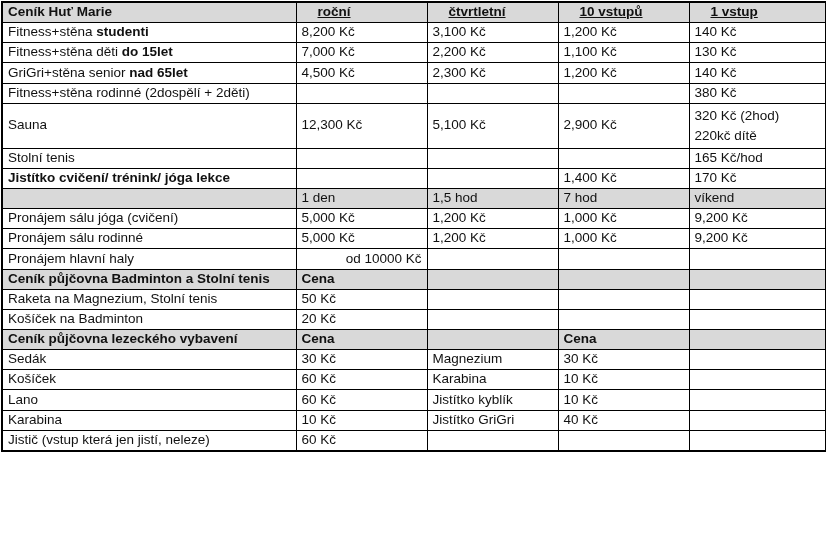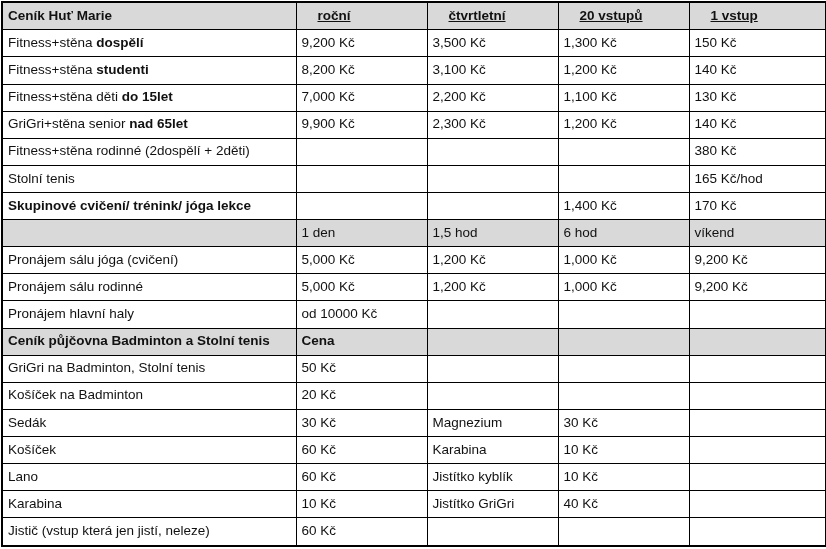--- a/index.html
+++ b/index.html
@@ -13,21 +13,21 @@
     width: 826px;
     height: 549px;
     background: #ffffff;
     padding: 1px;
     overflow: hidden;
   }
   table.price-table {
     border-collapse: collapse;
     table-layout: fixed;
     width: 824px;
-    height: 546px;
+    height: 451px;
     border: 2px solid #000000;
   }
   td {
     border: 1.5px solid #000000;
     padding: 0 5px;
     font-size: 13.5px;
     color: #111111;
     vertical-align: middle;
     white-space: nowrap;
     overflow: hidden;
@@ -50,119 +50,127 @@
       <col style="width:131px">
       <col style="width:131px">
       <col style="width:131px">
       <col style="width:137px">
     </colgroup>
     <tbody>
         <tr class="gray">
           <td><span class="b">Ceník Huť Marie</span></td>
           <td class="u"><span class="b">roční</span></td>
           <td class="u"><span class="b">čtvrtletní</span></td>
-          <td class="u"><span class="b">20 vstupů</span></td>
+          <td class="u"><span class="b">10 vstupů</span></td>
           <td class="u"><span class="b">1 vstup</span></td>
-        </tr>
-        <tr>
-          <td><span>Fitness+stěna </span><span class="b">dospělí</span></td>
-          <td>9,200 Kč</td>
-          <td>3,500 Kč</td>
-          <td>1,300 Kč</td>
-          <td>150 Kč</td>
         </tr>
         <tr>
           <td><span>Fitness+stěna </span><span class="b">studenti</span></td>
           <td>8,200 Kč</td>
           <td>3,100 Kč</td>
           <td>1,200 Kč</td>
           <td>140 Kč</td>
         </tr>
         <tr>
           <td><span>Fitness+stěna děti </span><span class="b">do 15let</span></td>
           <td>7,000 Kč</td>
           <td>2,200 Kč</td>
           <td>1,100 Kč</td>
           <td>130 Kč</td>
         </tr>
         <tr>
           <td><span>GriGri+stěna senior </span><span class="b">nad 65let</span></td>
-          <td>9,900 Kč</td>
+          <td>4,500 Kč</td>
           <td>2,300 Kč</td>
           <td>1,200 Kč</td>
           <td>140 Kč</td>
         </tr>
         <tr>
           <td>Fitness+stěna rodinné  (2dospělí + 2děti)</td>
           <td></td>
           <td></td>
           <td></td>
           <td>380 Kč</td>
         </tr>
+        <tr class="tall">
+          <td>Sauna</td>
+          <td>12,300 Kč</td>
+          <td>5,100 Kč</td>
+          <td>2,900 Kč</td>
+          <td class="pre">320 Kč (2hod)
+220kč  dítě</td>
+        </tr>
         <tr>
           <td>Stolní tenis</td>
           <td></td>
           <td></td>
           <td></td>
           <td>165 Kč/hod</td>
         </tr>
         <tr>
-          <td><span class="b">Skupinové cvičení/ trénink/ jóga lekce</span></td>
+          <td><span class="b">Jistítko cvičení/ trénink/ jóga lekce</span></td>
           <td></td>
           <td></td>
           <td>1,400 Kč</td>
           <td>170 Kč</td>
         </tr>
         <tr class="gray">
           <td></td>
           <td>1 den</td>
           <td>1,5 hod</td>
-          <td>6 hod</td>
+          <td>7 hod</td>
           <td>víkend</td>
         </tr>
         <tr>
           <td>Pronájem sálu jóga (cvičení)</td>
           <td>5,000 Kč</td>
           <td>1,200 Kč</td>
           <td>1,000 Kč</td>
           <td>9,200 Kč</td>
         </tr>
         <tr>
           <td>Pronájem sálu rodinné</td>
           <td>5,000 Kč</td>
           <td>1,200 Kč</td>
           <td>1,000 Kč</td>
           <td>9,200 Kč</td>
         </tr>
         <tr>
           <td>Pronájem hlavní haly</td>
-          <td style="text-align: left;">od 10000 Kč</td>
+          <td style="text-align: right;">od 10000 Kč</td>
           <td></td>
           <td></td>
           <td></td>
         </tr>
         <tr class="gray">
           <td><span class="b">Ceník půjčovna Badminton a Stolní tenis</span></td>
           <td><span class="b">Cena</span></td>
           <td></td>
           <td></td>
           <td></td>
         </tr>
         <tr>
-          <td>GriGri na Badminton, Stolní tenis</td>
+          <td>Raketa na Magnezium, Stolní tenis</td>
           <td>50 Kč</td>
           <td></td>
           <td></td>
           <td></td>
         </tr>
         <tr>
           <td>Košíček na Badminton</td>
           <td>20 Kč</td>
           <td></td>
           <td></td>
+          <td></td>
+        </tr>
+        <tr class="gray">
+          <td><span class="b">Ceník půjčovna lezeckého vybavení</span></td>
+          <td><span class="b">Cena</span></td>
+          <td></td>
+          <td><span class="b">Cena</span></td>
           <td></td>
         </tr>
         <tr>
           <td>Sedák</td>
           <td>30 Kč</td>
           <td>Magnezium</td>
           <td>30 Kč</td>
           <td></td>
         </tr>
         <tr>

